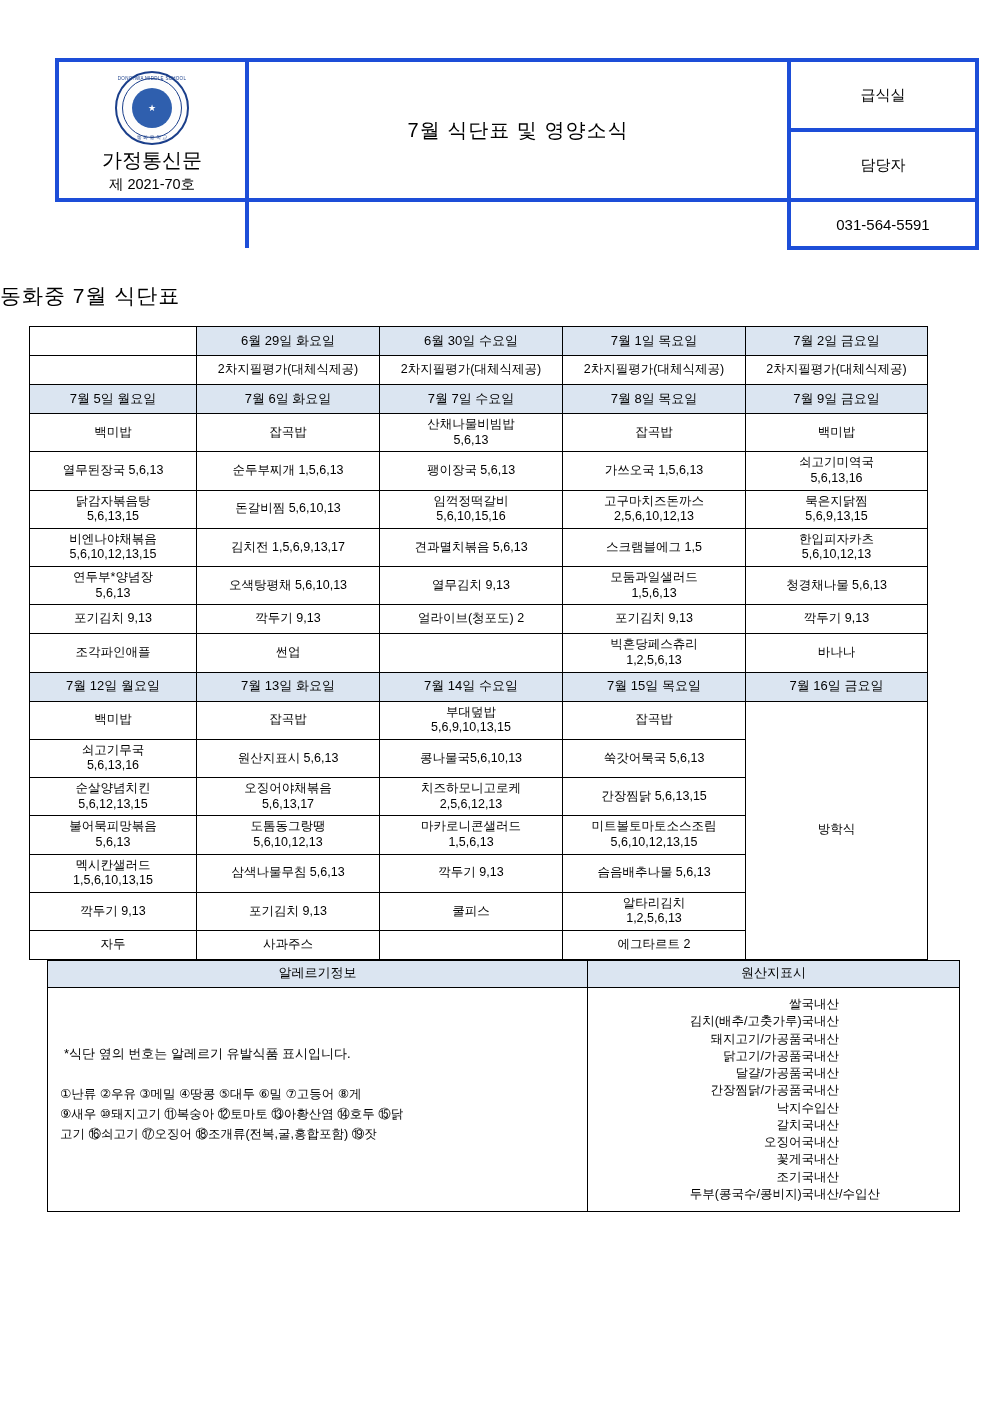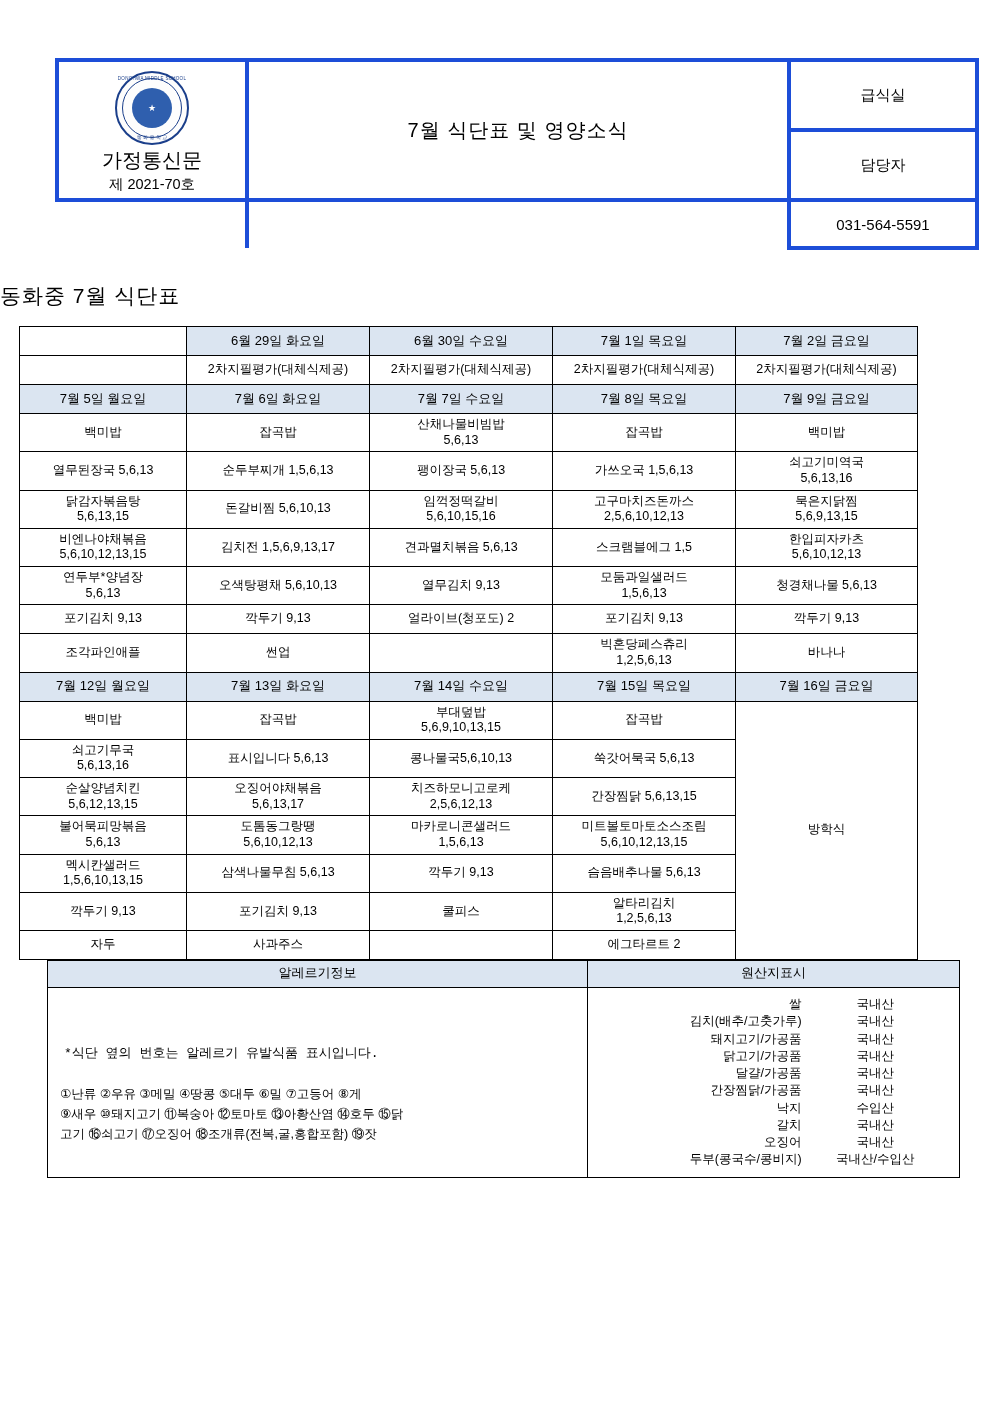--- a/index.html
+++ b/index.html
@@ -108,21 +108,21 @@
 
   
   .doc-title {
     text-align: left;
     font-size: 21px;
     margin: 32px 0 16px 0;
     letter-spacing: 1px;
   }
 
   
-  .menu-wrap { margin: 0 19px; }
+  .menu-wrap { margin: 0 29px; }
   table.menu {
     border-collapse: collapse;
     width: 898px;
     table-layout: fixed;
     font-size: 12.5px;
   }
   table.menu td {
     border: 1px solid #000;
     text-align: center;
     vertical-align: middle;
@@ -163,39 +163,39 @@
     font-size: 13px;
     padding: 3px;
     height: 20px;
   }
   td.allergy {
     width: 533px;
     padding: 14px 12px 10px 12px;
     line-height: 1.55;
     font-size: 12.5px;
   }
-  .allergy-note { margin: 42px 0 20px 4px; font-size: 13px; font-family: Liberation Mono, monospace; }
+  .allergy-note { margin: 42px 0 20px 4px; font-size: 13px; }
   .allergy-list { font-size: 12.5px; line-height: 1.6; }
   td.origin {
     width: 365px;
     padding: 8px 10px 8px 10px;
   }
   table.origin-inner {
     border-collapse: collapse;
     width: 100%;
     font-size: 12.5px;
   }
   table.origin-inner td {
     border: none;
     padding: 0 0 1px 0;
     line-height: 1.3;
     vertical-align: top;
   }
   td.oi-name { text-align: right; padding-right: 16px; width: 58%; }
-  td.oi-val  { text-align: center; width: 42%; }
+  td.oi-val  { text-align: left; width: 42%; }
   .nowrap { white-space: nowrap; }
 </style>
 </head>
 <body>
 
 <div class="page">
 
   <div class="header-wrap">
     <table class="header">
       <tbody>
@@ -317,21 +317,21 @@
           </tr>
           <tr>
             <td>백미밥</td>
             <td>잡곡밥</td>
             <td>부대덮밥<br>5,6,9,10,13,15</td>
             <td>잡곡밥</td>
             <td rowspan="7">방학식</td>
           </tr>
           <tr>
             <td>쇠고기무국<br>5,6,13,16</td>
-            <td>표시입니다  5,6,13</td>
+            <td>원산지표시  5,6,13</td>
             <td>콩나물국5,6,10,13</td>
             <td>쑥갓어묵국  5,6,13</td>
           </tr>
           <tr>
             <td>순살양념치킨<br>5,6,12,13,15</td>
             <td>오징어야채볶음<br>5,6,13,17</td>
             <td>치즈하모니고로케<br>2,5,6,12,13</td>
             <td>간장찜닭  5,6,13,15</td>
           </tr>
           <tr>
@@ -411,20 +411,28 @@
                   </tr>
                   <tr>
                     <td class="oi-name nowrap">갈치</td>
                     <td class="oi-val nowrap">국내산</td>
                   </tr>
                   <tr>
                     <td class="oi-name nowrap">오징어</td>
                     <td class="oi-val nowrap">국내산</td>
                   </tr>
                   <tr>
+                    <td class="oi-name nowrap">꽃게</td>
+                    <td class="oi-val nowrap">국내산</td>
+                  </tr>
+                  <tr>
+                    <td class="oi-name nowrap">조기</td>
+                    <td class="oi-val nowrap">국내산</td>
+                  </tr>
+                  <tr>
                     <td class="oi-name nowrap">두부(콩국수/콩비지)</td>
                     <td class="oi-val nowrap">국내산/수입산</td>
                   </tr>
                 </tbody>
           </table>
         </td>
       </tr>
     </tbody>
       </table>
   </div>

